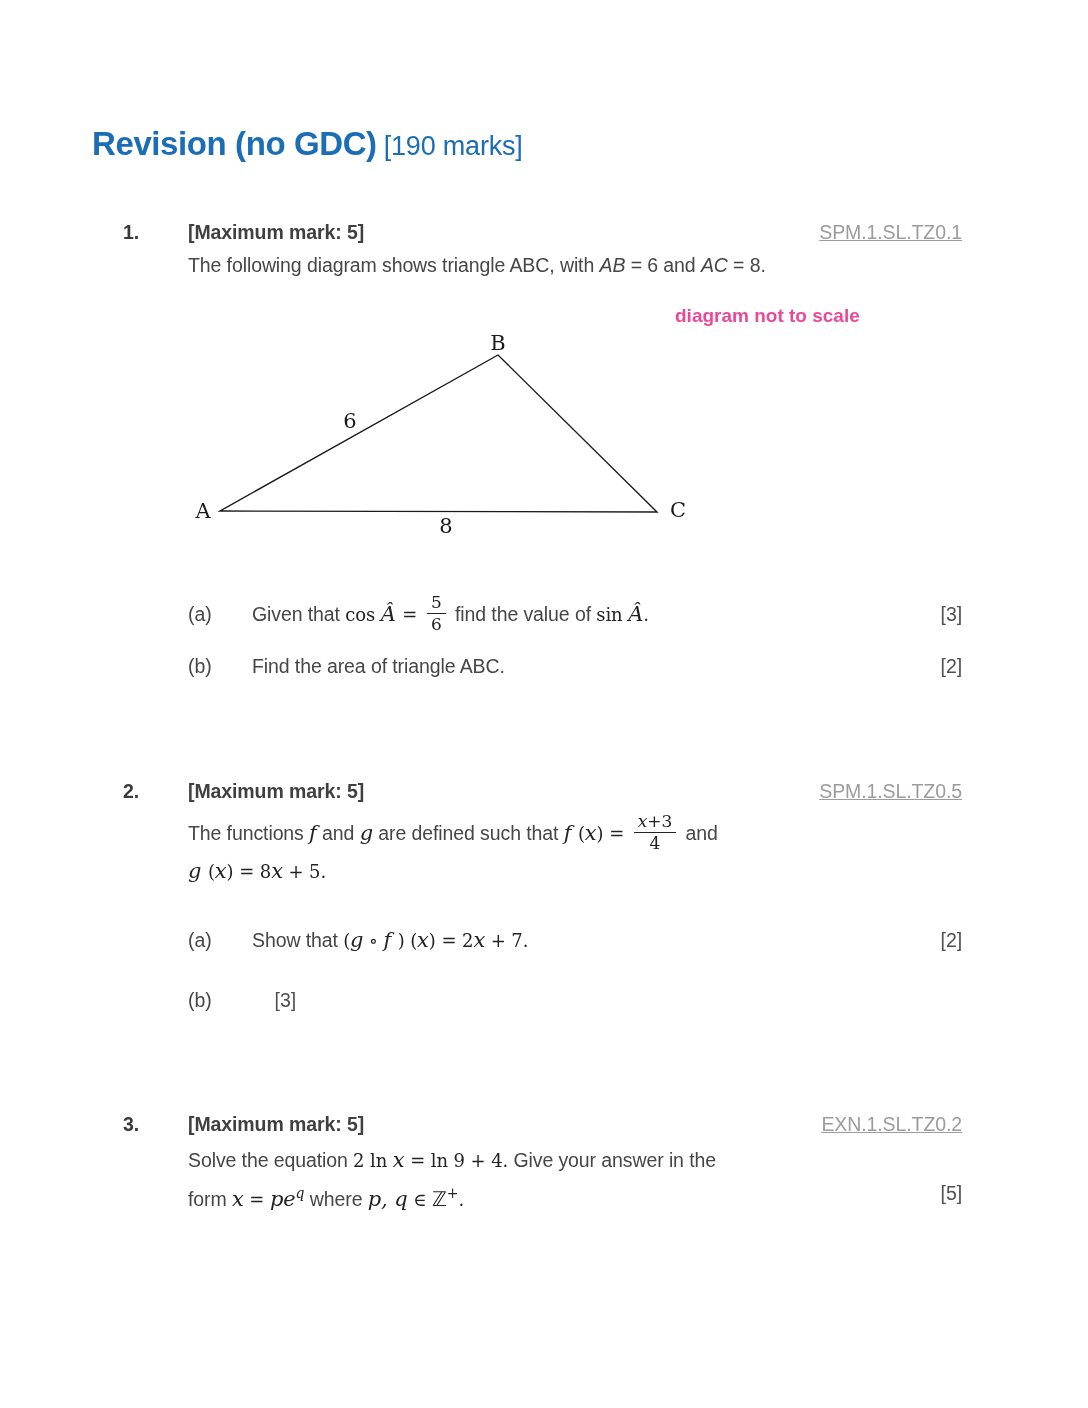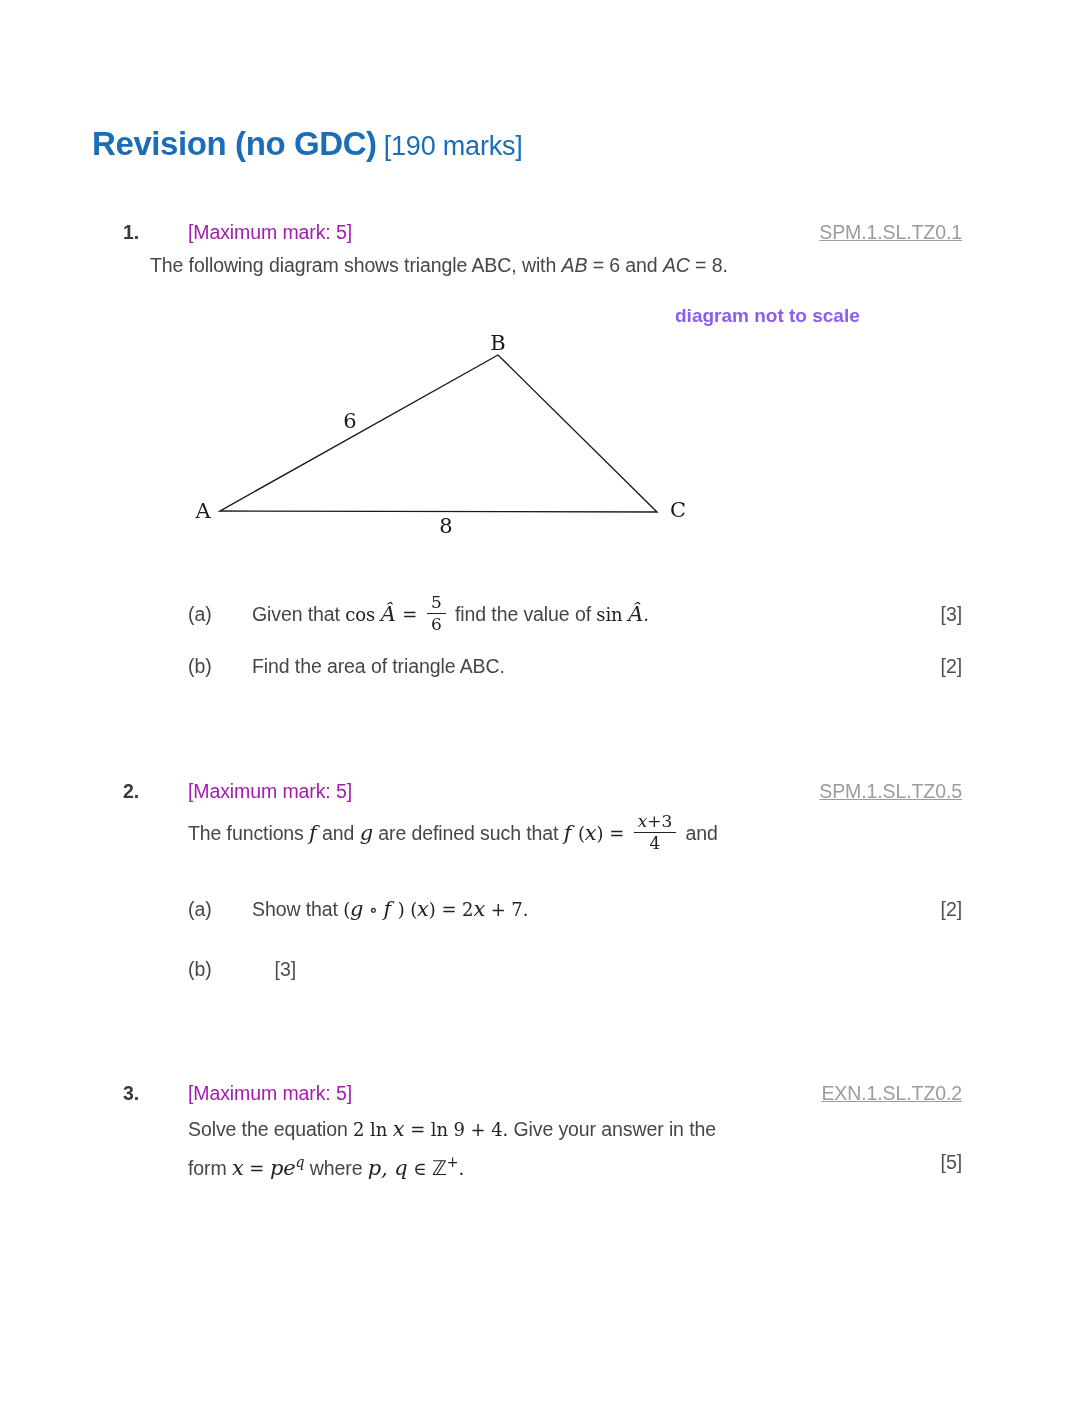--- a/index.html
+++ b/index.html
@@ -19,27 +19,27 @@
     font-weight:bold;
     letter-spacing:-0.4px;
     line-height:44px;
   }
   .title .suffix { font-size:27px; font-weight:normal; margin-left:7px; letter-spacing:-0.2px; }
 
   
   .q { margin-left:123px; width:839px; font-size:19.5px; letter-spacing:-0.1px; }
   .q-header { display:flex; line-height:25px; }
   .q-num { width:65px; font-weight:bold; color:#3a3a3a; }
-  .q-maxmark { color:#a21caf; }
+  .q-maxmark { color:#404040;font-weight:bold; }
   .q-code { margin-left:auto; color:#9c9c9c;text-decoration:underline; }
-  .q-intro { margin-left:27px; margin-top:7px; line-height:26px; }
+  .q-intro { margin-left:65px; margin-top:7px; line-height:26px; }
 
   
   .diagram-wrap { position:relative; height:245px; margin-top:24px; }
-  .diagram-note { position:absolute; left:552px; top:3px; font-weight:bold; color:#8b5cf6; font-size:19px; letter-spacing:0; }
+  .diagram-note { position:absolute; left:552px; top:3px; font-weight:bold; color:#ec4899; font-size:19px; letter-spacing:0; }
   svg.triangle { position:absolute; left:67px; top:0; }
   .dlabel { font-family:"DejaVu Serif", serif; font-size:21px; fill:#1a1a1a; }
 
   
   .part { display:flex; margin-left:65px; }
   .part-label { width:64px; }
   .part-body { flex:1; }
   .part-marks { text-align:right; color:#4f4f4f; min-width:44px; }
 
   .p1a { margin-top:44px; }
@@ -115,20 +115,21 @@
     </div>
   </div>
 
   <div class="q q2">
     <div class="q-header">
       <span class="q-num">2.</span>
       <span class="q-maxmark">[Maximum mark: 5]</span>
       <span class="q-code">SPM.1.SL.TZ0.5</span>
     </div>
     <div class="mathline q2-l1"><span>The functions </span><span class="mvar">f</span><span> and </span><span class="mvar">g</span><span> are defined such that </span><span class="mvar">f </span><span class="mop">(</span><span class="mvar">x</span><span class="mop">) = </span><span class="frac"><span class="fnum"><span class="it">x</span><span>+3</span></span><span class="fden">4</span></span><span> and</span></div>
+    <div class="mathline q2-l2"><span class="mvar">g </span><span class="mop">(</span><span class="mvar">x</span><span class="mop">) = 8</span><span class="mvar">x</span><span class="mop"> + 5.</span></div>
 
     <div class="part p2a">
       <span class="part-label">(a)</span>
       <span class="part-body"><span>Show that </span><span class="mop">(</span><span class="mvar">g</span><span class="mop"> ∘ </span><span class="mvar">f </span><span class="mop">) (</span><span class="mvar">x</span><span class="mop">) = 2</span><span class="mvar">x</span><span class="mop"> + 7.</span></span>
       <span class="part-marks">[2]</span>
     </div>
 
     <div class="part p2b">
       <span class="part-label">(b)</span>
       <span class="part-marks">[3]</span>

